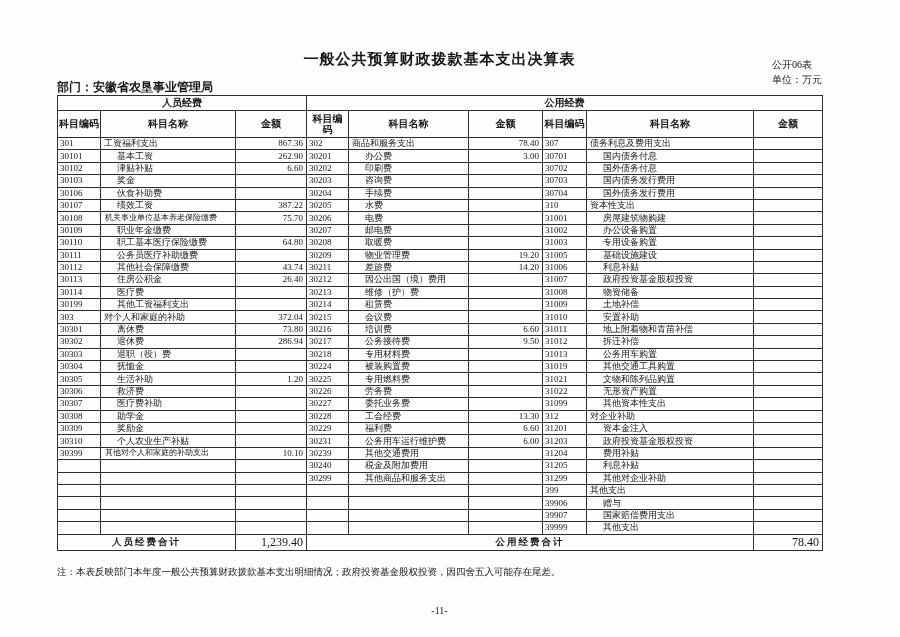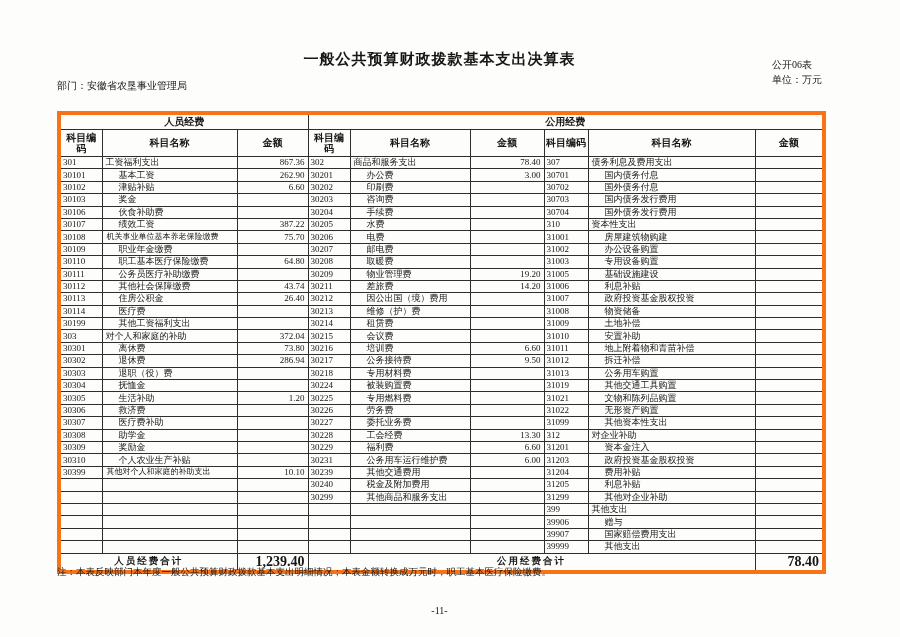--- a/index.html
+++ b/index.html
@@ -4,45 +4,45 @@
 <style>
   * { margin:0; padding:0; box-sizing:border-box; }
   html,body { background:#ffffff; }
   body { font-family:"Liberation Serif","DejaVu Serif",serif; color:#161616; }
   .page { position:relative; width:900px; height:637px; background:#fdfdfb; overflow:hidden; }
 
   .title { position:absolute; left:57px; top:50px; width:765px; text-align:center;
            font-size:15px; font-weight:bold; letter-spacing:1px; }
   .meta-right { position:absolute; right:78px; top:58px; text-align:left;
                 font-size:10px; line-height:1.45; }
-  .dept { position:absolute; left:57px; top:79px; font-size:10px; font-weight:normal; }
+  .dept { position:absolute; left:57px; top:79px; font-size:12px; font-weight:bold; }
 
   table.main { position:absolute; left:57px; top:95px; width:765px;
                border-collapse:collapse; table-layout:fixed;
-               border:4px solid #f97316;margin-top:16px; }
+               border:1px solid #f97316; }
   table.main th, table.main td { border:1px solid #2e2e2e; vertical-align:middle;
                overflow:hidden; white-space:nowrap; }
 
   thead tr.group-row th { height:13px; font-size:10px; font-weight:bold; text-align:center; }
   thead tr.col-row th { height:27px; font-size:10px; font-weight:bold; text-align:center;
                line-height:1.15; padding:0 1px; white-space:normal; }
 
   tbody tr { height:12.4px; }
   tbody td { font-size:9px; line-height:1; }
   td.code { text-align:left; padding-left:2px; }
   td.name { text-align:left; padding-left:3px; }
   td.name.sub { padding-left:16px; }
   td.name.long { font-size:8px; }
   td.name.sub.long { padding-left:4px; }
   td.amount { text-align:right; padding-right:3px; }
 
   tfoot tr { height:14px; }
   tfoot td { font-size:9.5px; }
   tfoot td.total-label { text-align:center; font-weight:bold; letter-spacing:2px; }
-  tfoot td.amount { font-weight:bold; font-size:14px;padding-left:8px; }
+  tfoot td.amount { font-weight:normal; font-size:12px;padding-left:8px; }
 
   .note { position:absolute; left:57px; top:566px; width:765px; font-size:9.5px; }
   .pagenum { position:absolute; left:57px; top:605px; width:765px; text-align:center; font-size:10px; }
 </style>
 </head>
 <body>
 
 <div class="page">
 
   <div class="title">一般公共预算财政拨款基本支出决算表</div>
@@ -440,16 +440,16 @@
     <tfoot>
       <tr>
         <td colspan="2" class="total-label">人员经费合计</td>
         <td class="amount">1,239.40</td>
         <td colspan="5" class="total-label">公用经费合计</td>
         <td class="amount">78.40</td>
       </tr>
     </tfoot>
   </table>
 
-  <div class="note">注：本表反映部门本年度一般公共预算财政拨款基本支出明细情况；本表金额转换成万元时，职工基本医疗保险缴费。</div>
+  <div class="note">注：本表反映部门本年度一般公共预算财政拨款基本支出明细情况；政府投资基金股权投资，因四舍五入可能存在尾差。</div>
   <div class="pagenum">-11-</div>
 
 </div>
 
 </body></html>

